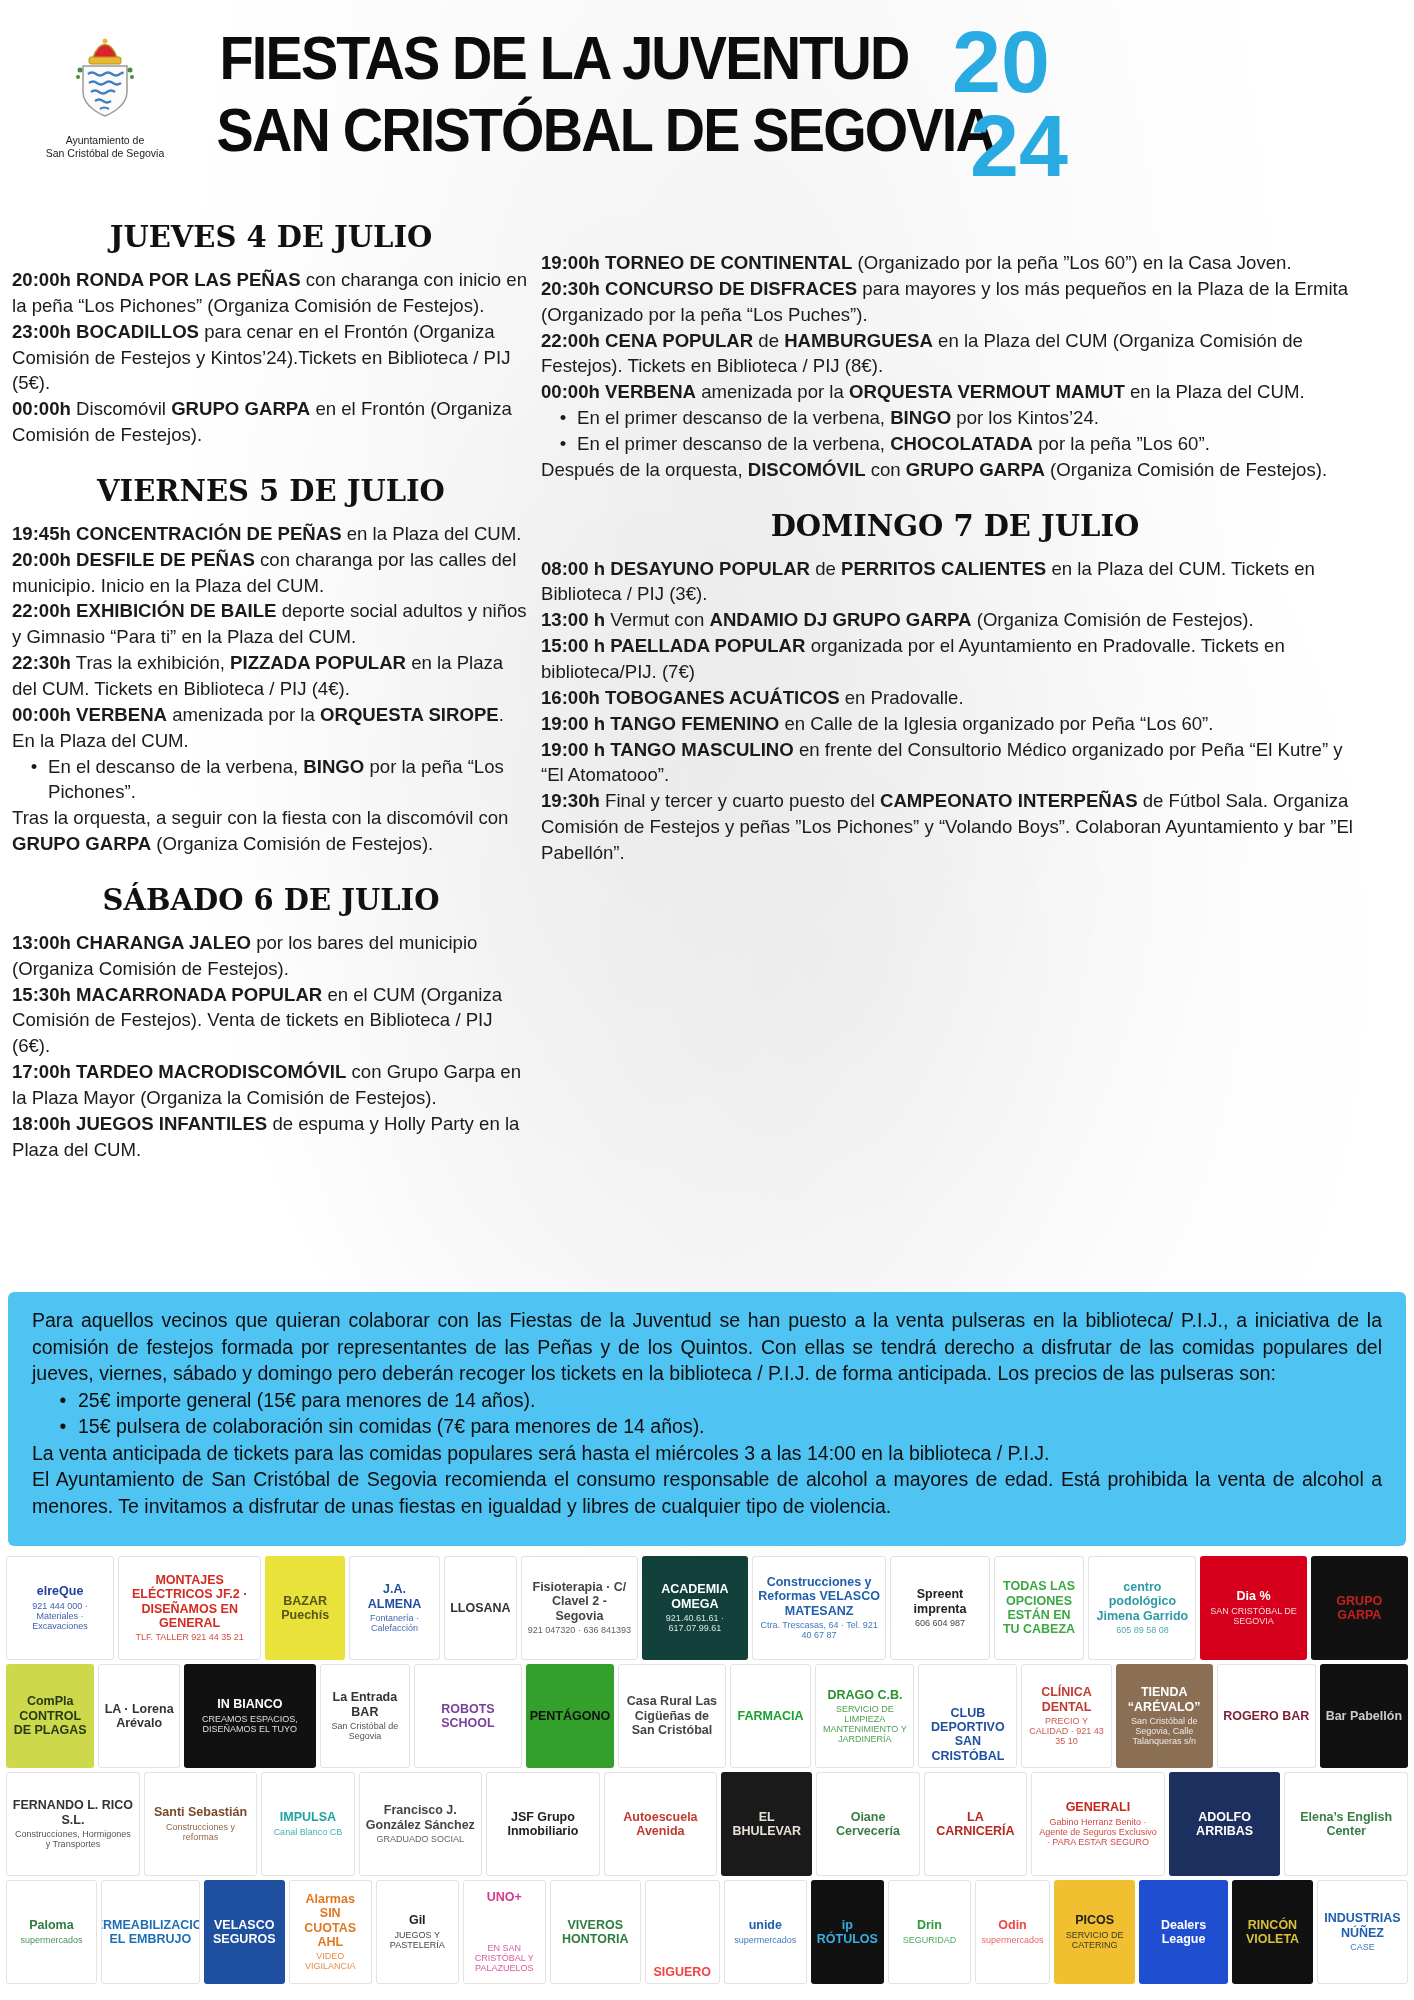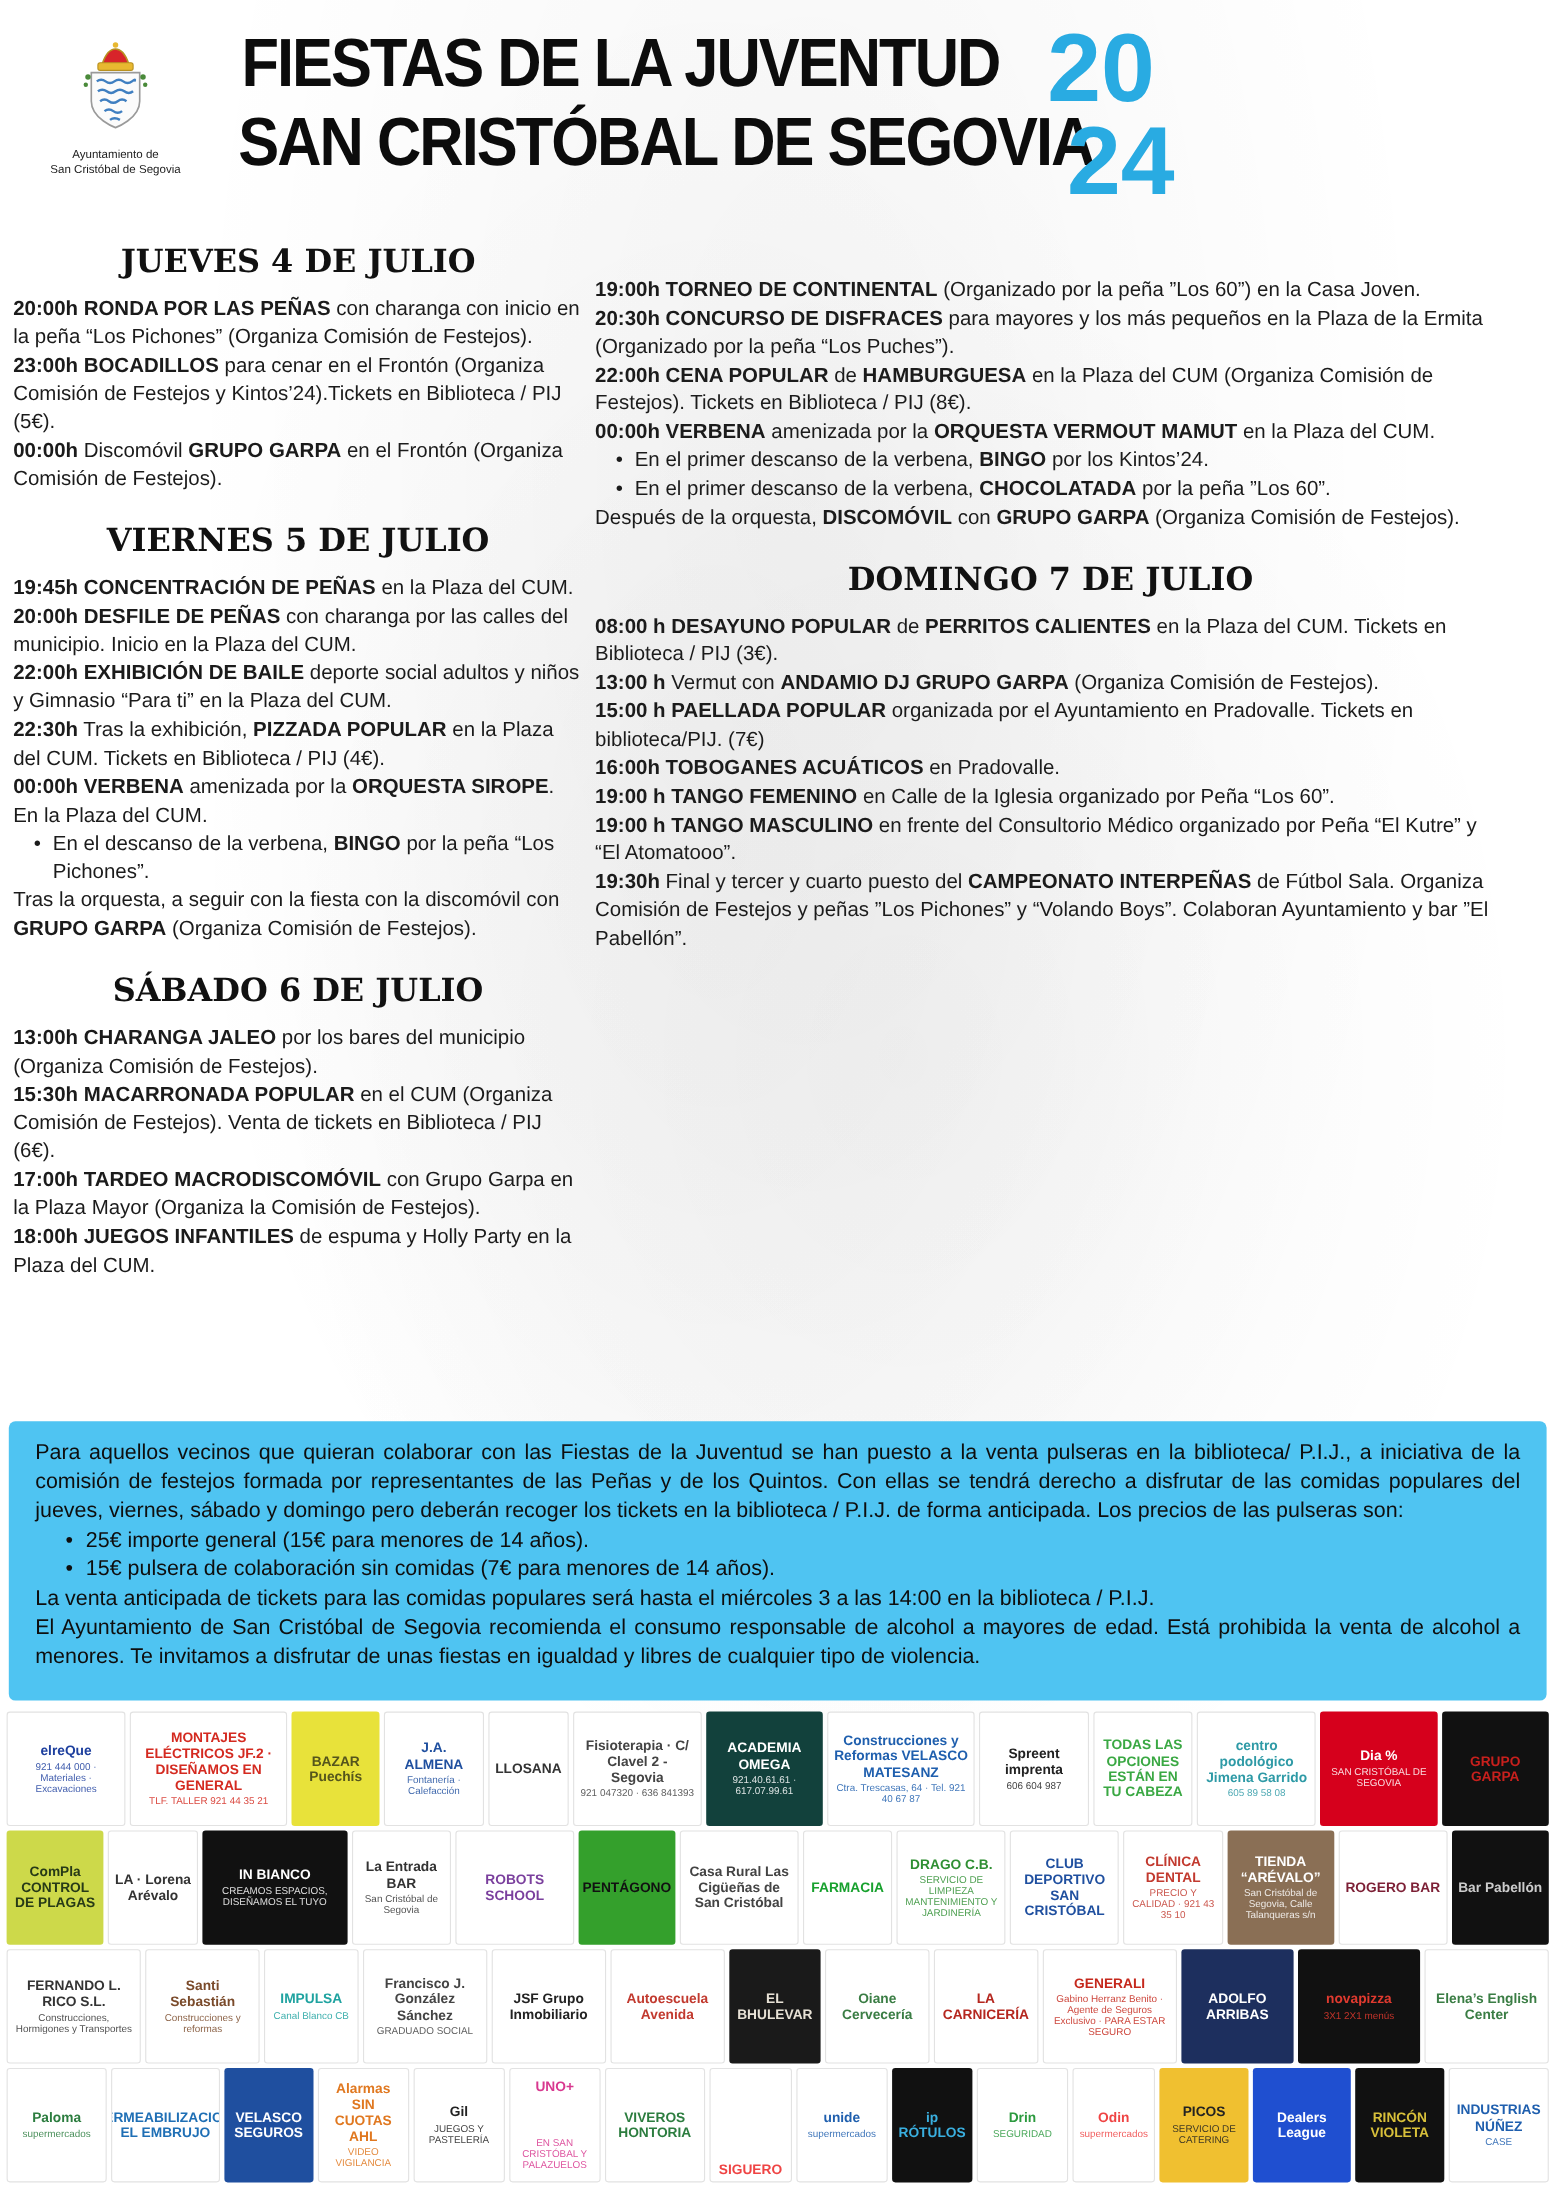--- a/index.html
+++ b/index.html
@@ -221,21 +221,21 @@
         <div class="tile white" style="background: rgb(255, 255, 255); color: rgb(68, 68, 68); flex: 11 1 0px;">
           <div class="tname">Casa Rural Las Cigüeñas de San Cristóbal</div>
         </div>
         <div class="tile white" style="background: rgb(255, 255, 255); color: rgb(24, 161, 46); flex: 8 1 0px;">
           <div class="tname">FARMACIA</div>
         </div>
         <div class="tile white" style="background: rgb(255, 255, 255); color: rgb(47, 143, 51); flex: 10 1 0px;">
           <div class="tname">DRAGO C.B.</div>
           <div class="tsub">SERVICIO DE LIMPIEZA MANTENIMIENTO Y JARDINERÍA</div>
         </div>
-        <div class="tile white" style="background: rgb(255, 255, 255); color: rgb(31, 79, 159); flex: 10 1 0px;">
+        <div class="tile white" style="background: rgb(255, 255, 255); color: rgb(31, 79, 159); flex: 10 1 0px; justify-content: flex-end;">
           <div class="tname">CLUB DEPORTIVO SAN CRISTÓBAL</div>
         </div>
         <div class="tile white" style="background: rgb(255, 255, 255); color: rgb(194, 58, 47); flex: 9 1 0px;">
           <div class="tname">CLÍNICA DENTAL</div>
           <div class="tsub">PRECIO Y CALIDAD · 921 43 35 10</div>
         </div>
         <div class="tile" style="background: rgb(138, 111, 85); color: rgb(255, 255, 255); flex: 10 1 0px;">
           <div class="tname">TIENDA “ARÉVALO”</div>
           <div class="tsub">San Cristóbal de Segovia, Calle Talanqueras s/n</div>
         </div>
@@ -278,24 +278,20 @@
         <div class="tile white" style="background: rgb(255, 255, 255); color: rgb(181, 39, 31); flex: 9 1 0px;">
           <div class="tname">LA CARNICERÍA</div>
         </div>
         <div class="tile white" style="background: rgb(255, 255, 255); color: rgb(197, 40, 28); flex: 12 1 0px;">
           <div class="tname">GENERALI</div>
           <div class="tsub">Gabino Herranz Benito · Agente de Seguros Exclusivo · PARA ESTAR SEGURO</div>
         </div>
         <div class="tile" style="background: rgb(29, 47, 94); color: rgb(255, 255, 255); flex: 10 1 0px;">
           <div class="tname">ADOLFO ARRIBAS</div>
         </div>
-        <div class="tile" style="background: rgb(17, 17, 17); color: rgb(224, 58, 47); flex: 11 1 0px;">
-          <div class="tname">novapizza</div>
-          <div class="tsub">3X1 2X1 menús</div>
-        </div>
         <div class="tile white" style="background: rgb(255, 255, 255); color: rgb(58, 125, 68); flex: 11 1 0px;">
           <div class="tname">Elena’s English Center</div>
         </div>
       </div>
       <div class="srow">
         <div class="tile white" style="background: rgb(255, 255, 255); color: rgb(44, 125, 63); flex: 10 1 0px;">
           <div class="tname">Paloma</div>
           <div class="tsub">supermercados</div>
         </div>
         <div class="tile white" style="background: rgb(255, 255, 255); color: rgb(31, 111, 181); flex: 11 1 0px;">

